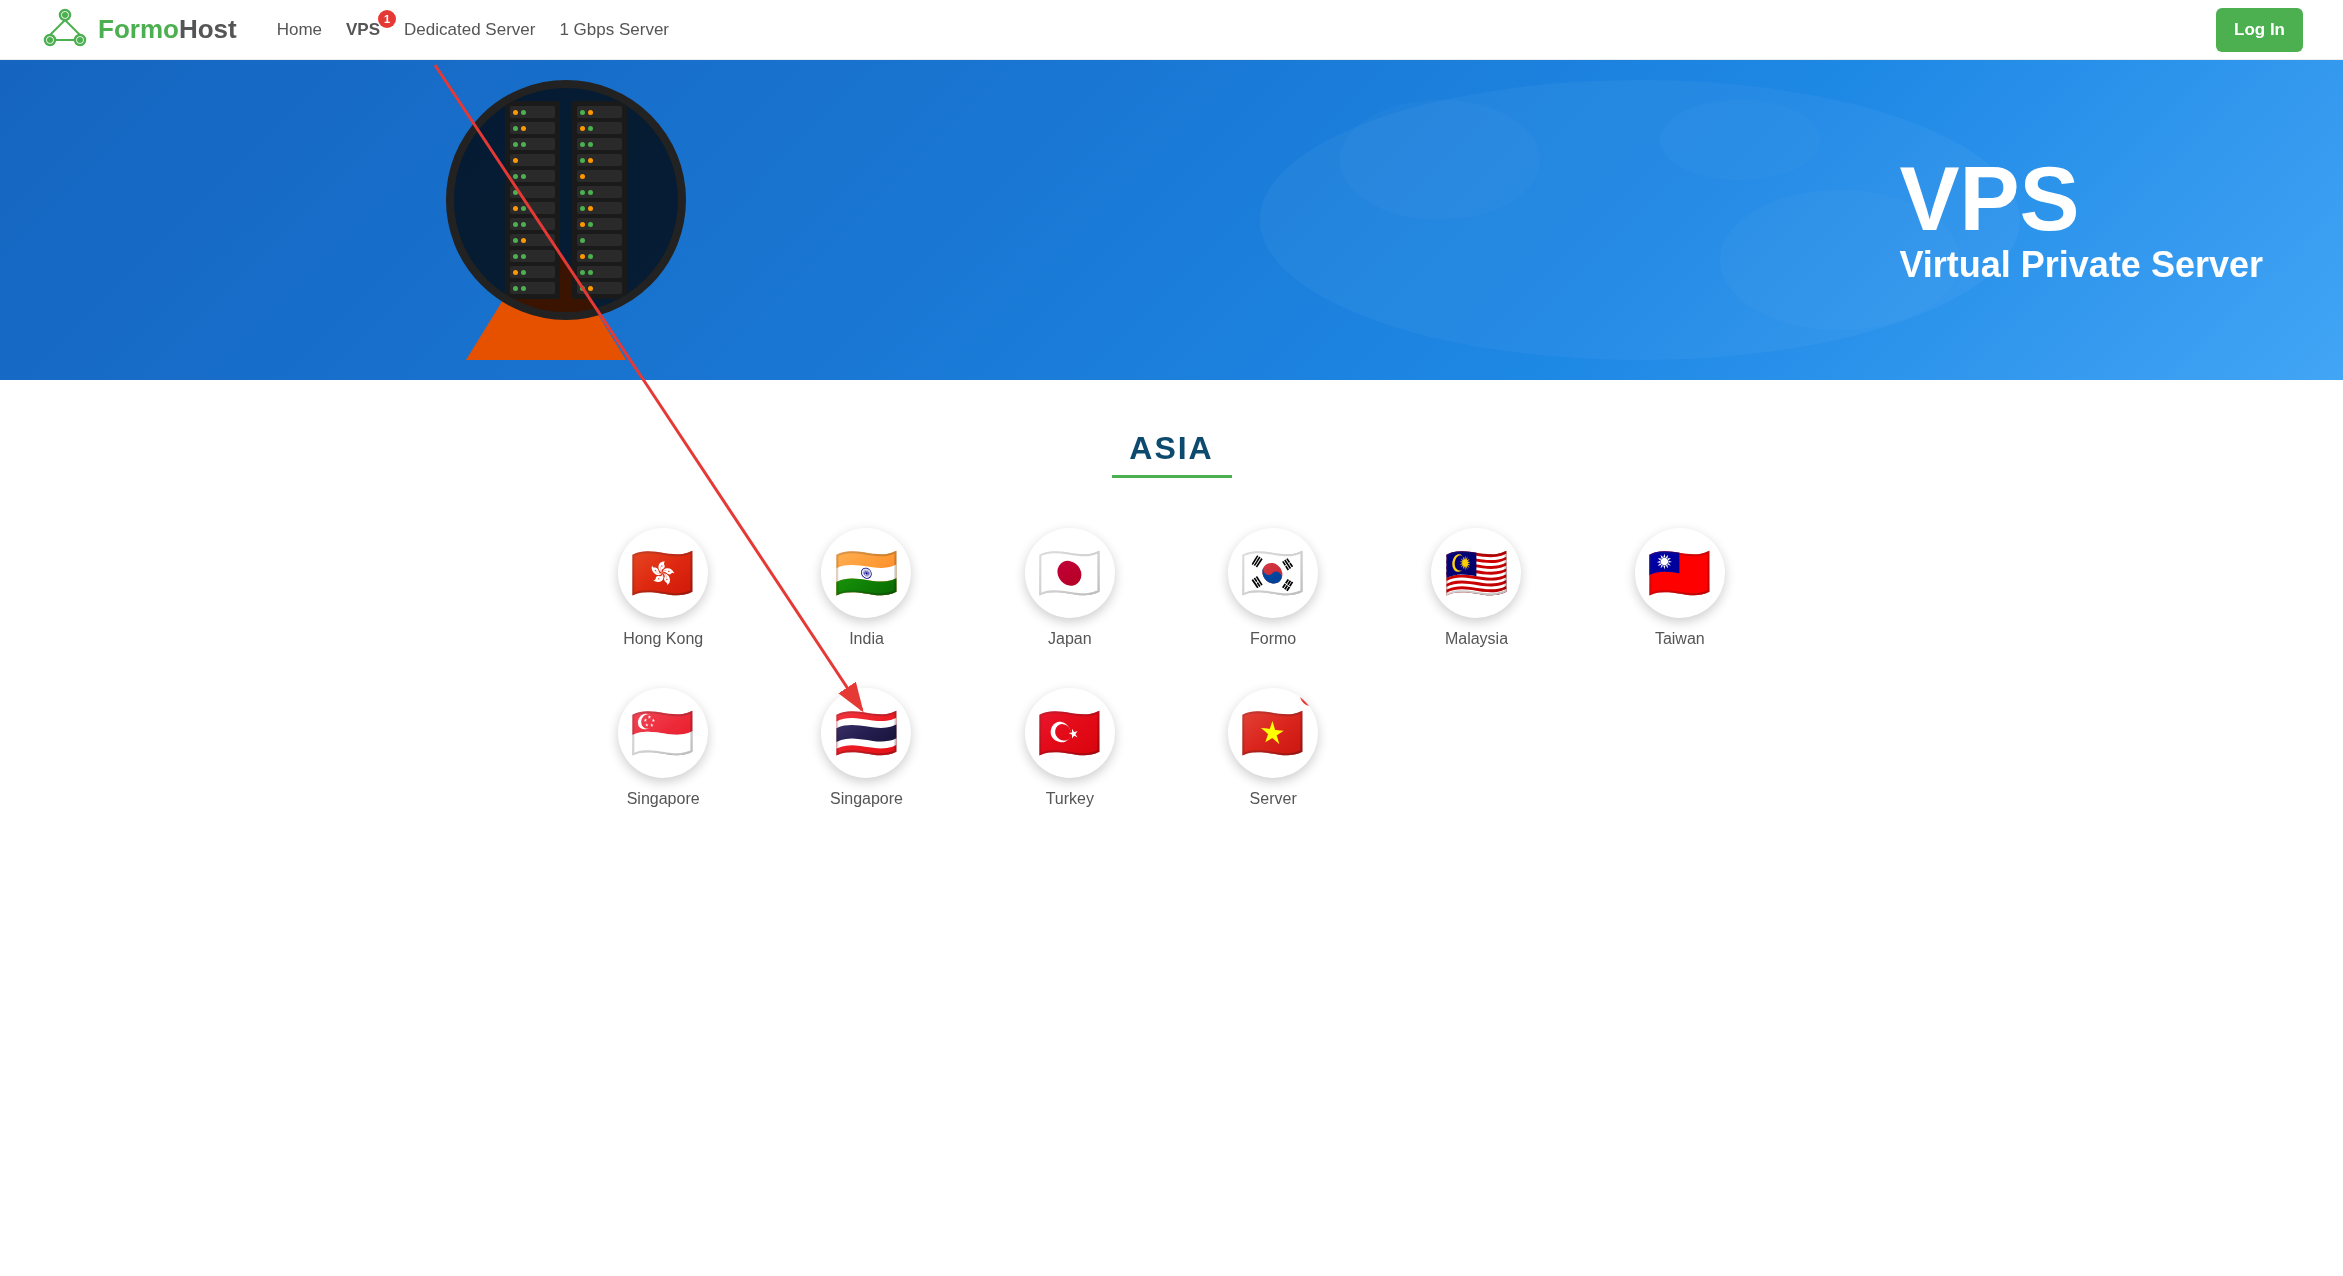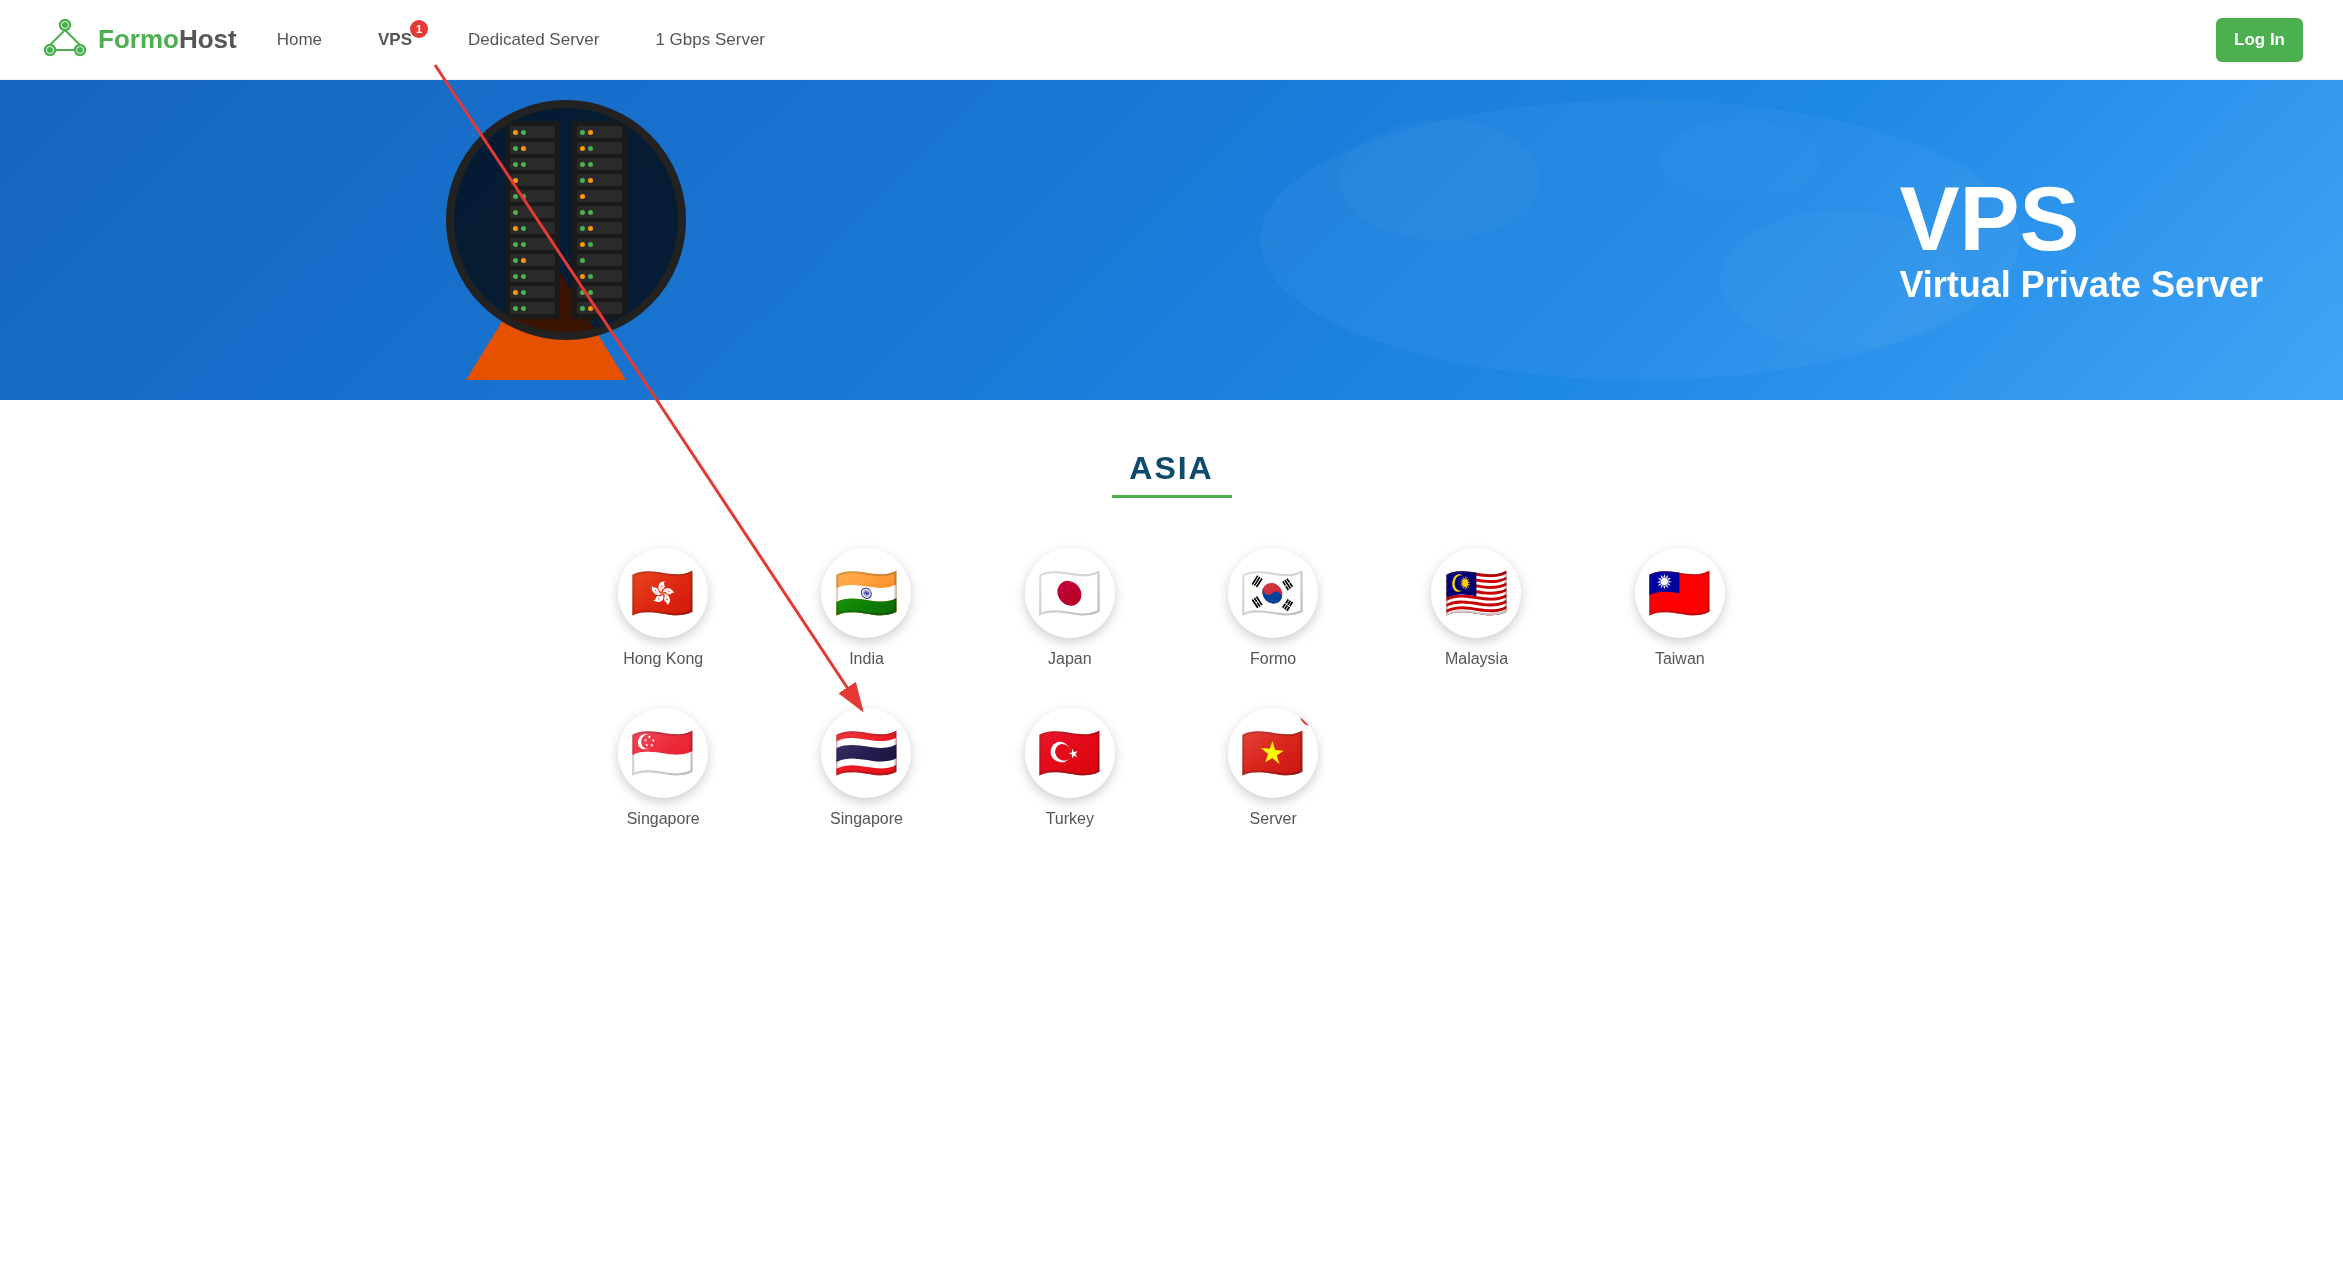--- a/index.html
+++ b/index.html
@@ -3,21 +3,21 @@
   <meta charset="utf-8">
   <style>
     * { margin: 0; padding: 0; box-sizing: border-box; }
     body { font-family: Arial, sans-serif; background: #fff; }
 
     
     nav {
       display: flex;
       align-items: center;
       padding: 0 40px;
-      height: 80px;
+      height: 60px;
       background: #fff;
       border-bottom: 1px solid #eee;
       position: relative;
       z-index: 10;
     }
     .logo {
       display: flex;
       align-items: center;
       gap: 8px;
       margin-right: 40px;
@@ -29,21 +29,21 @@
     }
     .logo-text {
       font-size: 26px;
       font-weight: bold;
     }
     .logo-text span:first-child { color: #4caf50; }
     .logo-text span:last-child { color: #555; }
     .nav-links {
       display: flex;
       align-items: center;
-      gap: 56px;
+      gap: 24px;
       flex: 1;
     }
     .nav-link {
       font-size: 17px;
       color: #555;
       text-decoration: none;
       position: relative;
       cursor: pointer;
     }
     .nav-link.active {

